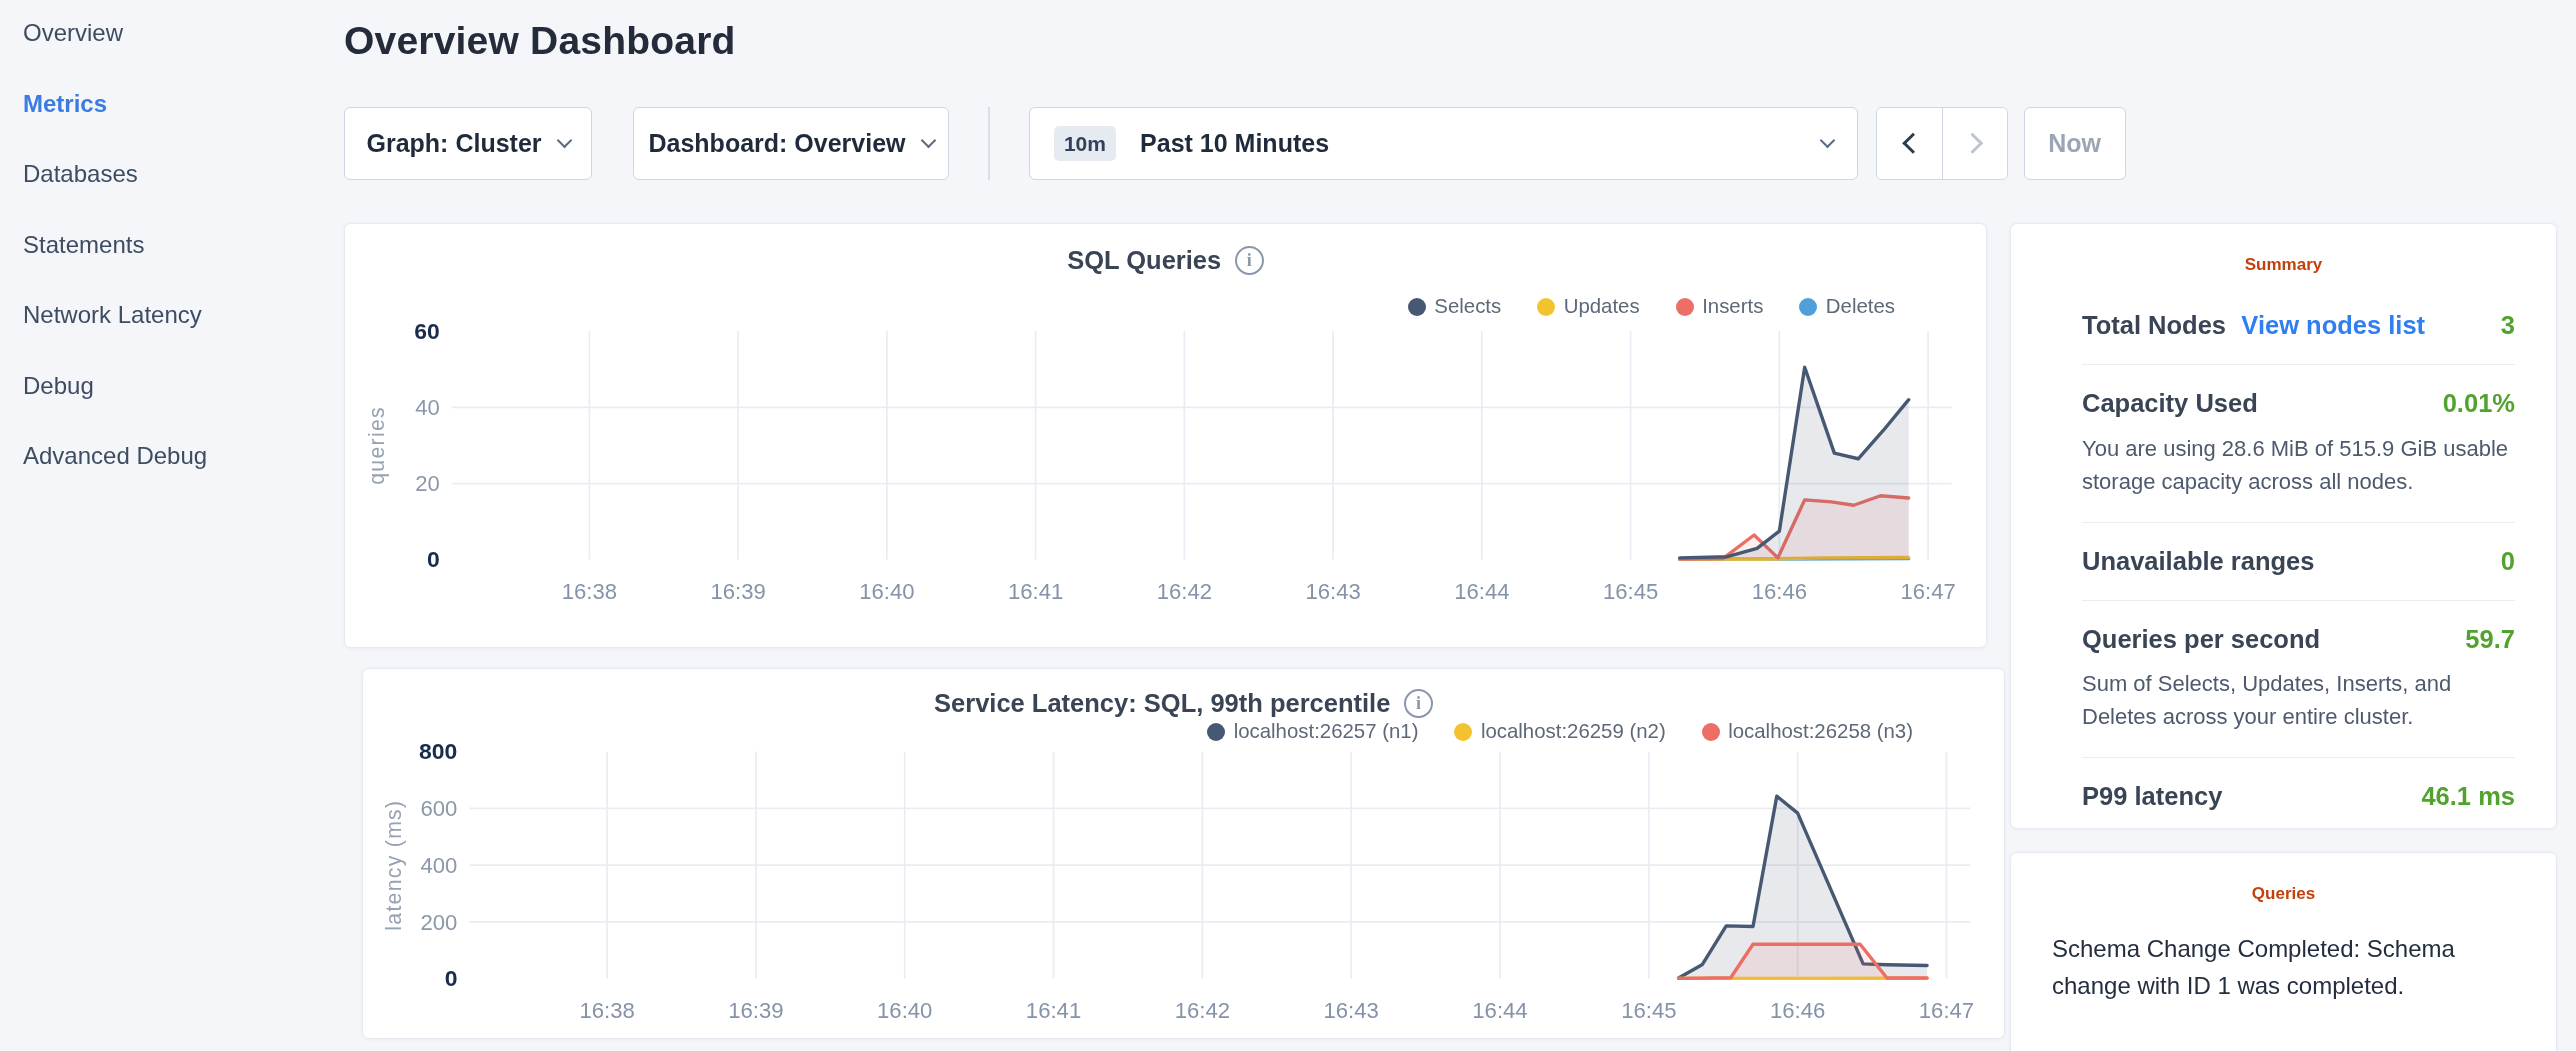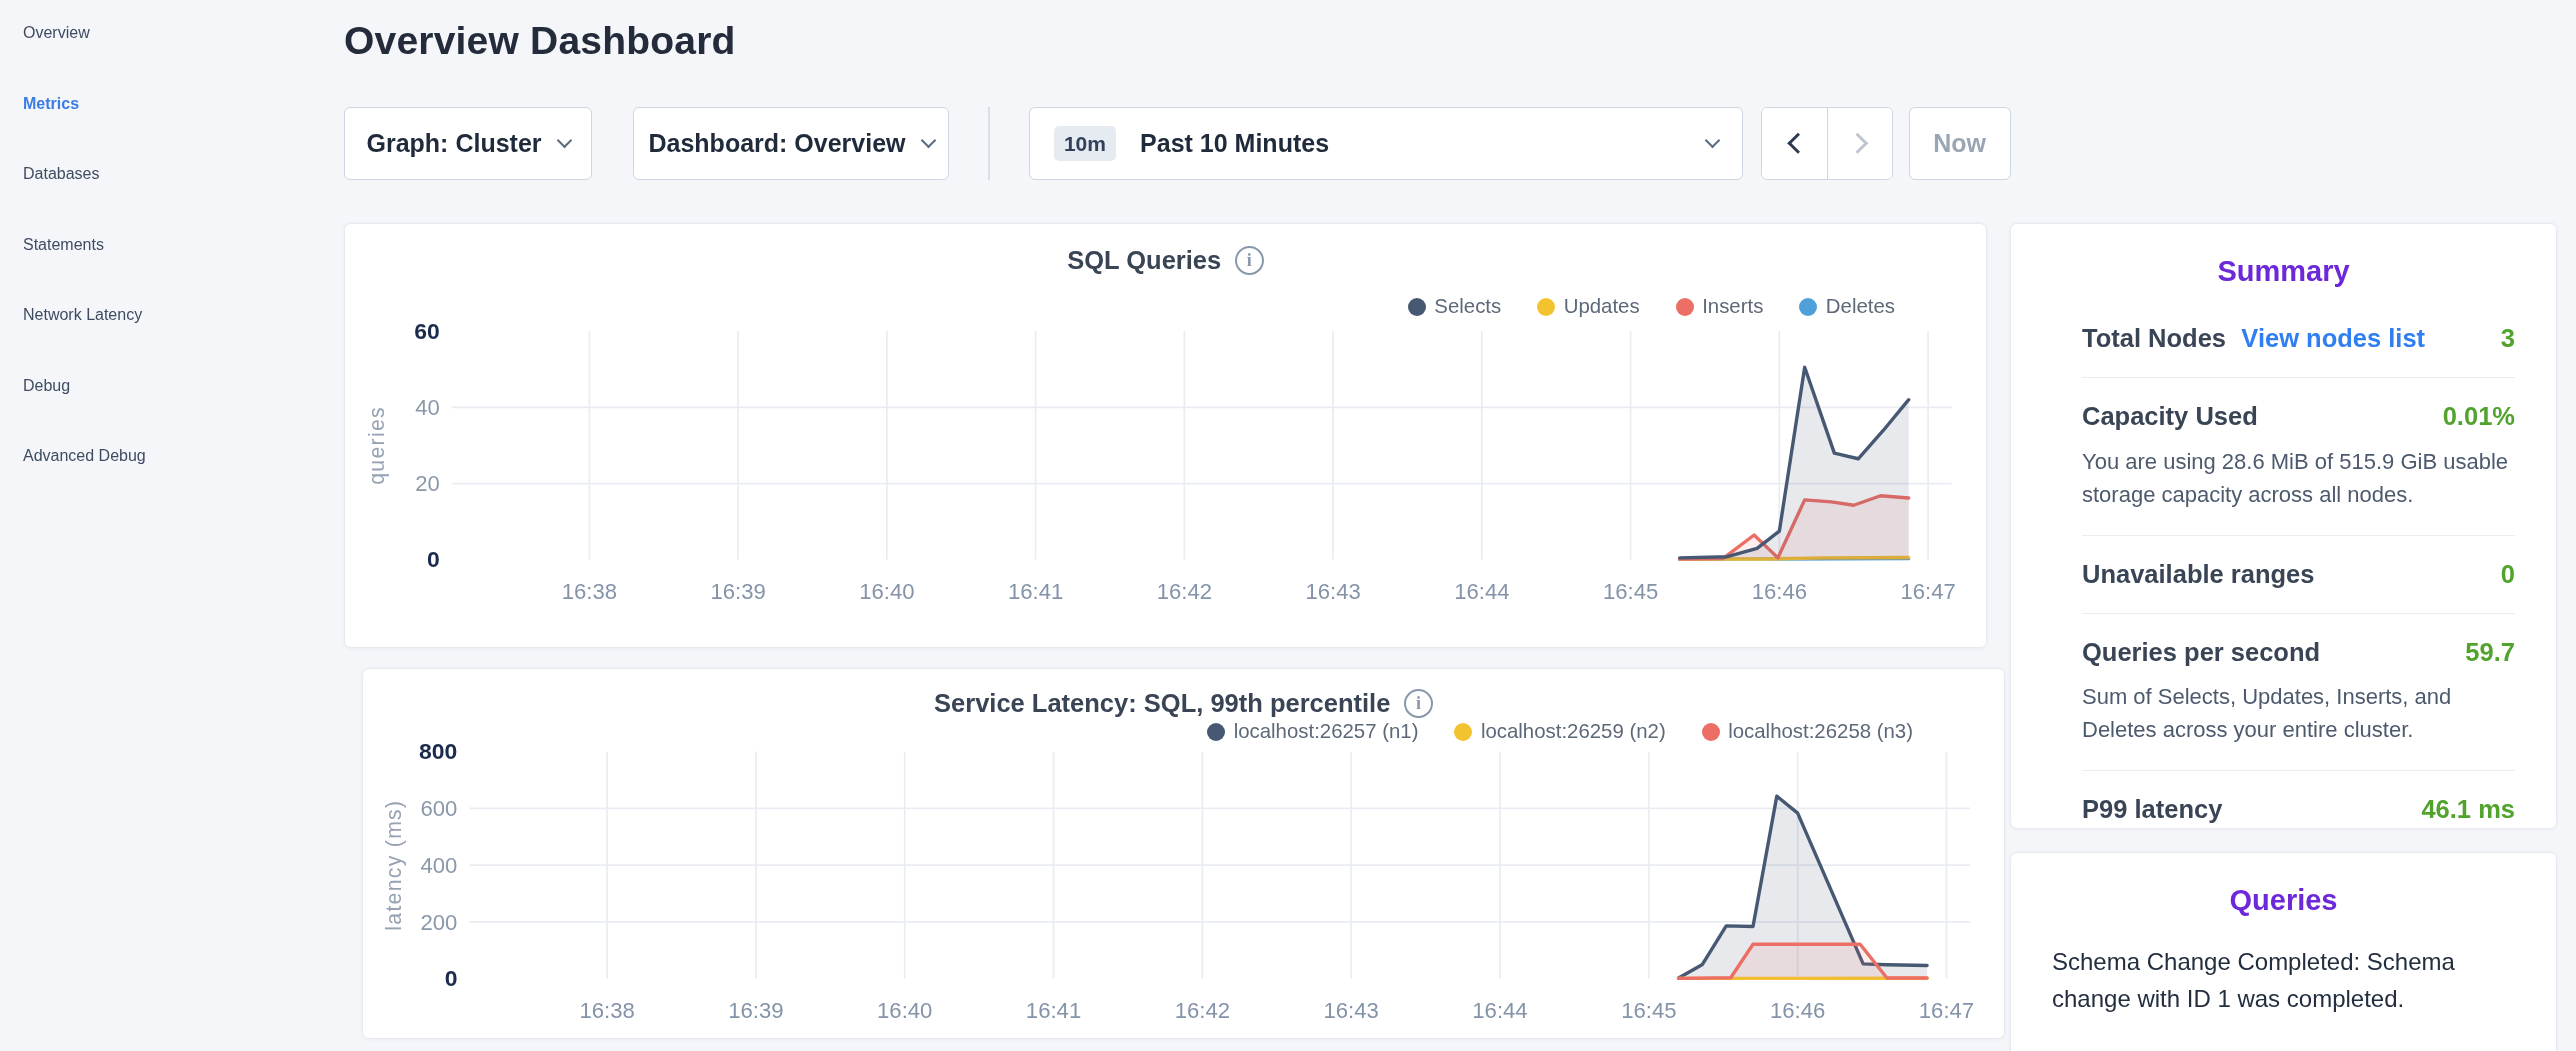--- a/index.html
+++ b/index.html
@@ -9,21 +9,21 @@
     background:#f5f6fa;
     overflow:hidden;
     font-family:"Liberation Sans", sans-serif;
     color:#394455;
   }
 
   
   .sidebar { position:absolute; left:23px; top:20.4px; width:306px; }
   .sidebar ul { list-style:none; }
   .sidebar li {
-    font-size:16px; color:#3e4c61; margin-bottom:45px; cursor:pointer;
+    font-size:24px; color:#3e4c61; margin-bottom:45px; cursor:pointer;
     line-height:25.5px;
   }
   .sidebar li.active { color:#3a7ce2; font-weight:700; }
 
   
   .page-title {
     position:absolute; left:344px; top:18.7px;
     font-size:39px; font-weight:600; color:#242b3a; letter-spacing:0.2px;
   }
   .controls { position:absolute; left:344px; top:107px; height:73px; display:flex; align-items:stretch; }
@@ -34,21 +34,21 @@
     display:flex; align-items:center; justify-content:center;
     font-size:25px; font-weight:700; color:#1f2a3a; cursor:pointer;
   }
   .btn-graph { width:248px; margin-right:41px; }
   .btn-dashboard { width:316px; }
   .chev {
     width:11px; height:11px; border-right:2.6px solid #5a6b80; border-bottom:2.6px solid #5a6b80;
     transform:rotate(45deg); margin-left:17px; margin-top:-6.8px; flex:0 0 auto;
   }
   .vdivider { width:1.7px; background:#d9dfe7; margin:0 39px; }
-  .timepicker { width:714px; display:flex; align-items:center; padding:0 24px; cursor:pointer; }
+  .timepicker { width:829px; display:flex; align-items:center; padding:0 24px; cursor:pointer; }
   .time-badge {
     background:#e6ebf2; border-radius:5.1px; padding:5.1px 10.2px;
     font-size:21px; font-weight:700; color:#33405a; margin-right:24px;
   }
   .time-label { font-size:25px; font-weight:700; color:#1f2a3a; }
   .timepicker .chev { margin-left:auto; }
   .arrow-group { display:flex; margin-left:18.7px; overflow:hidden; }
   .arrow-btn {
     width:65px; display:flex; align-items:center; justify-content:center;
     background:#fff; border:none; cursor:pointer;
@@ -93,21 +93,21 @@
   .leg-item .dot { width:18px; height:18px; border-radius:50%; margin-right:8.5px; display:inline-block; }
   .chart-svg { position:absolute; left:0; top:0; }
   svg text { font-family:"Liberation Sans", sans-serif; }
   .xt  { fill:#8493a8; font-size:26px; }
   .yt  { fill:#8b98a9; font-size:26px; }
   .ytd { fill:#1b2b4d; font-size:27px; font-weight:700; }
   .ylab{ fill:#96a1b2; font-size:25px; letter-spacing:1.5px; }
 
   
   .side-panel-inner { padding:31px 41px 17px; }
-  .side-heading { text-align:center; font-size:29px; font-weight:700; color:#6d28d9; margin-bottom:12px; }
+  .side-heading { text-align:center; font-size:17px; font-weight:700; color:#c2410c; margin-bottom:12px; }
   .srow { padding:24px 0; border-bottom:1.7px solid #e9edf2;margin-left:30px; }
   .srow:last-child { border-bottom:none; }
   .srow-head { display:flex; justify-content:space-between; align-items:baseline; }
   .srow-labelwrap { display:flex; align-items:baseline; gap:15.3px; }
   .srow-label { font-size:25.5px; font-weight:700; color:#394455; }
   .srow-link { font-size:25.5px; font-weight:700; color:#2f7ef2; text-decoration:none; cursor:pointer; }
   .srow-value { font-size:25.5px; font-weight:700; color:#52a32e; white-space:nowrap; }
   .srow-desc { margin-top:13.6px; font-size:22px; line-height:1.5; color:#4d5a6d; max-width:476px; }
 
   

